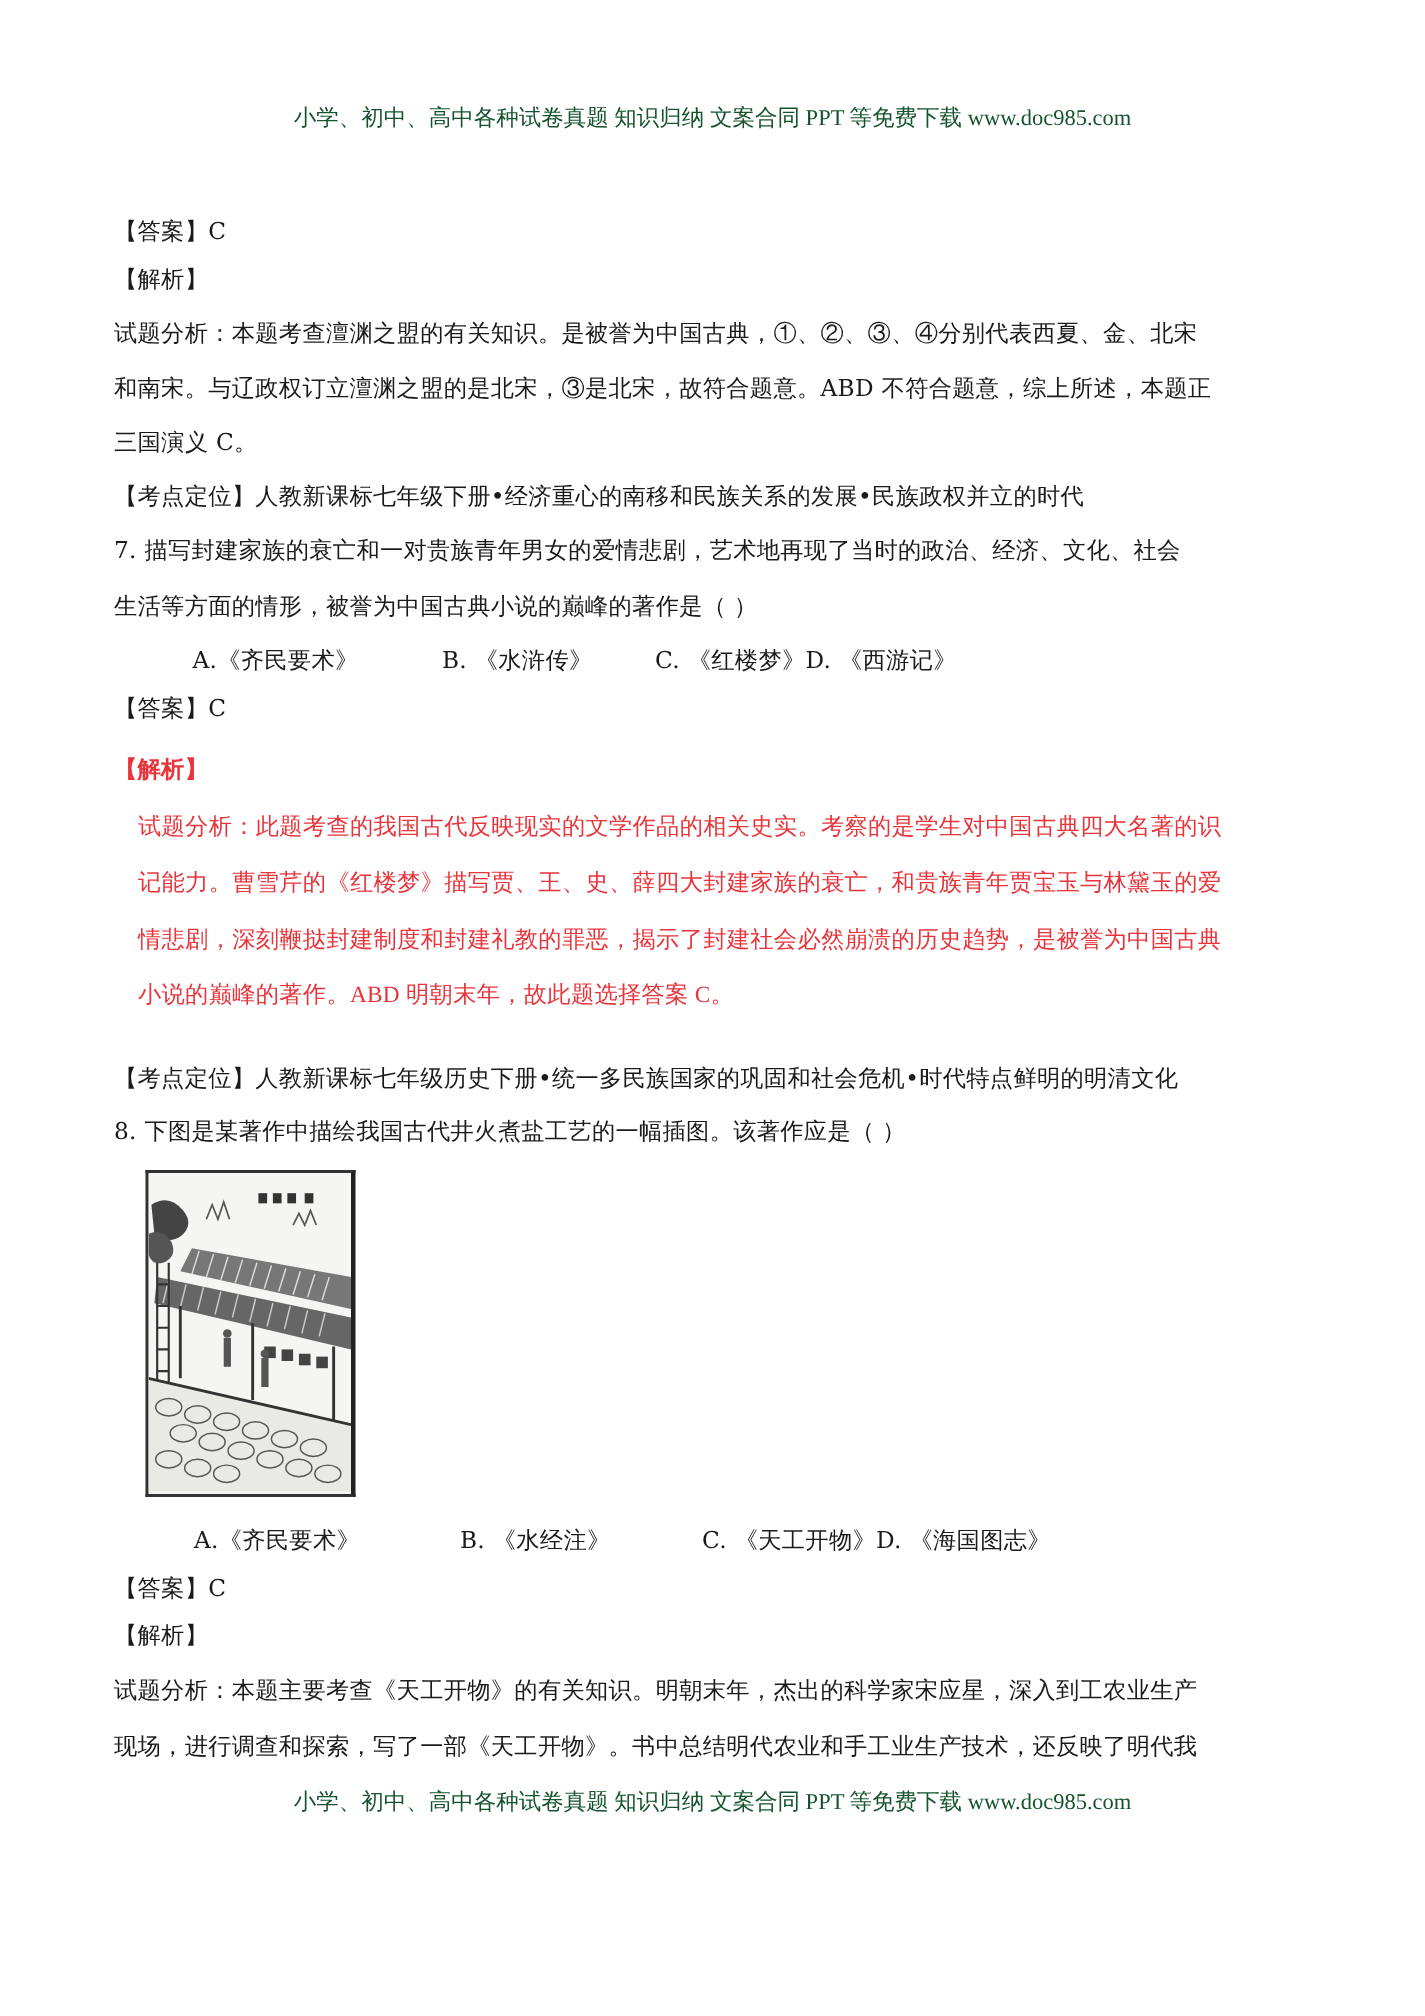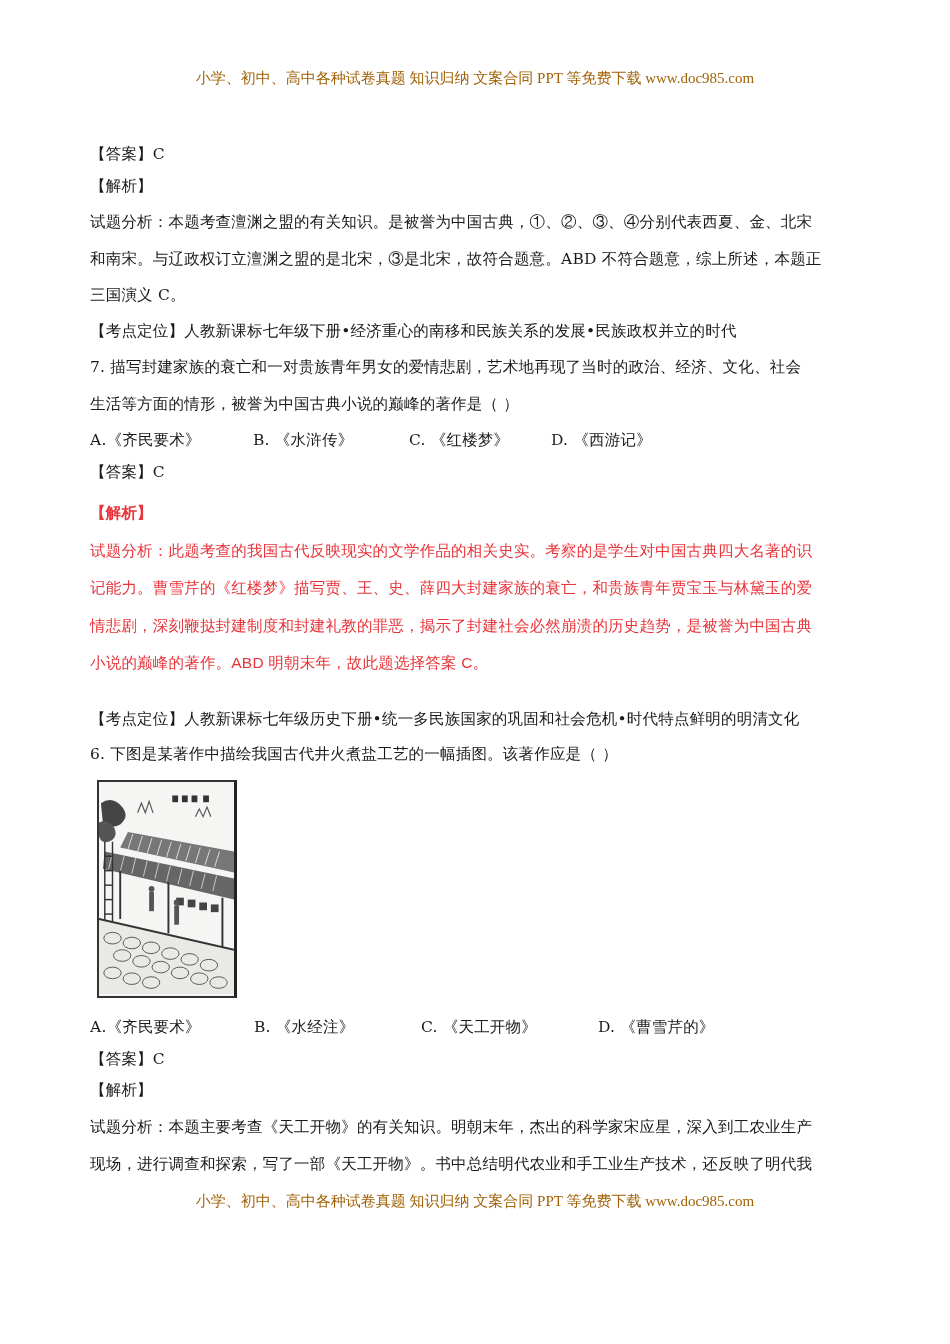--- a/index.html
+++ b/index.html
@@ -3,30 +3,30 @@
   <meta charset="utf-8">
   <style>
     html, body { margin: 0; padding: 0; background: #ffffff; }
     body {
       width: 950px; height: 1344px; position: relative; overflow: hidden;
       font-family: "DejaVu Serif", "Liberation Serif", serif;
       color: #1a1a1a;
     }
     .header, .footer {
       position: absolute; left: 0; width: 950px; text-align: center;
-      font-size: 15px; color: #a16207;
+      font-size: 15px; color: #14532d;
       font-family: "Liberation Serif", "DejaVu Serif", serif;
     }
     .header { top: 69px; }
     .footer { top: 1192px; }
     .line {
-      position: absolute; left: 90px; white-space: nowrap;
-      font-size: 15.5px; letter-spacing: 0.2px;
+      position: absolute; left: 76px; white-space: nowrap;
+      font-size: 15.5px; letter-spacing: 0.2px; text-align: right;
     }
-    .red { color: #e8343a; font-family: Liberation Sans, sans-serif; font-size: 15.5px; }
+    .red { color: #e8343a; font-family: Liberation Serif, serif; font-size: 15.5px; margin-left: 16px; }
     .red-head { color: #e8343a; font-family: "DejaVu Sans", sans-serif; font-weight: bold; font-size: 15.5px; }
     .opt { display: inline-block; }
     .figure {
       position: absolute; left: 97px; top: 780px; width: 140px; height: 218px;
       border: 2px solid #333; border-right: 3px solid #222; box-sizing: border-box;
       background: #f4f4f4; overflow: hidden;
     }
     .figure svg { width: 100%; height: 100%; display: block; }
   </style>
 </head>
@@ -47,21 +47,21 @@
   <span class="opt" style="width:163px">A.《齐民要术》</span><span class="opt" style="width:156px">B. 《水浒传》</span><span class="opt" style="width:142px">C. 《红楼梦》</span><span class="opt">D. 《西游记》</span>
 </div>
 <div class="line" style="top:462px">【答案】C</div>
 <div class="line red-head" style="top:503px">【解析】</div>
 <div class="line red" style="top:541px">试题分析：此题考查的我国古代反映现实的文学作品的相关史实。考察的是学生对中国古典四大名著的识</div>
 <div class="line red" style="top:578px">记能力。曹雪芹的《红楼梦》描写贾、王、史、薛四大封建家族的衰亡，和贵族青年贾宝玉与林黛玉的爱</div>
 <div class="line red" style="top:616px">情悲剧，深刻鞭挞封建制度和封建礼教的罪恶，揭示了封建社会必然崩溃的历史趋势，是被誉为中国古典</div>
 <div class="line red" style="top:653px">小说的巅峰的著作。ABD 明朝末年，故此题选择答案 C。</div>
 <div class="line" style="top:709px">【考点定位】人教新课标七年级历史下册•统一多民族国家的巩固和社会危机•时代特点鲜明的明清文化</div>
 
-<div class="line" style="top:744px">6. 下图是某著作中描绘我国古代井火煮盐工艺的一幅插图。该著作应是（  ）</div>
+<div class="line" style="top:744px">8. 下图是某著作中描绘我国古代井火煮盐工艺的一幅插图。该著作应是（  ）</div>
 
 <div class="figure">
   <svg viewBox="0 0 140 218" xmlns="http://www.w3.org/2000/svg">
     <rect x="0" y="0" width="140" height="218" fill="#f5f5f3"></rect>
 
     <g fill="#333">
       <rect x="76" y="12" width="6" height="7"></rect>
         <rect x="86" y="12" width="6" height="7"></rect>
       <rect x="96" y="12" width="6" height="7"></rect>
         <rect x="108" y="12" width="6" height="7"></rect>
@@ -147,20 +147,20 @@
       <ellipse cx="104" cy="202" rx="9" ry="6"></ellipse>
         <ellipse cx="124" cy="206" rx="9" ry="6"></ellipse>
       <ellipse cx="14" cy="196" rx="9" ry="6"></ellipse>
         <ellipse cx="34" cy="202" rx="9" ry="6"></ellipse>
       <ellipse cx="54" cy="206" rx="9" ry="6"></ellipse>
     </g>
   </svg>
 </div>
 
 <div class="line" style="top:1017px">
-  <span class="opt" style="width:164px">A.《齐民要术》</span><span class="opt" style="width:167px">B. 《水经注》</span><span class="opt" style="width:177px">C. 《天工开物》</span><span class="opt">D. 《曹雪芹的》</span>
+  <span class="opt" style="width:164px">A.《齐民要术》</span><span class="opt" style="width:167px">B. 《水经注》</span><span class="opt" style="width:177px">C. 《天工开物》</span><span class="opt">D. 《海国图志》</span>
 </div>
 <div class="line" style="top:1049px">【答案】C</div>
 <div class="line" style="top:1080px">【解析】</div>
 <div class="line" style="top:1117px">试题分析：本题主要考查《天工开物》的有关知识。明朝末年，杰出的科学家宋应星，深入到工农业生产</div>
 <div class="line" style="top:1154px">现场，进行调查和探索，写了一部《天工开物》。书中总结明代农业和手工业生产技术，还反映了明代我</div>
 
 <div class="footer">小学、初中、高中各种试卷真题 知识归纳 文案合同 PPT 等免费下载   www.doc985.com</div>
 
 </body></html>

